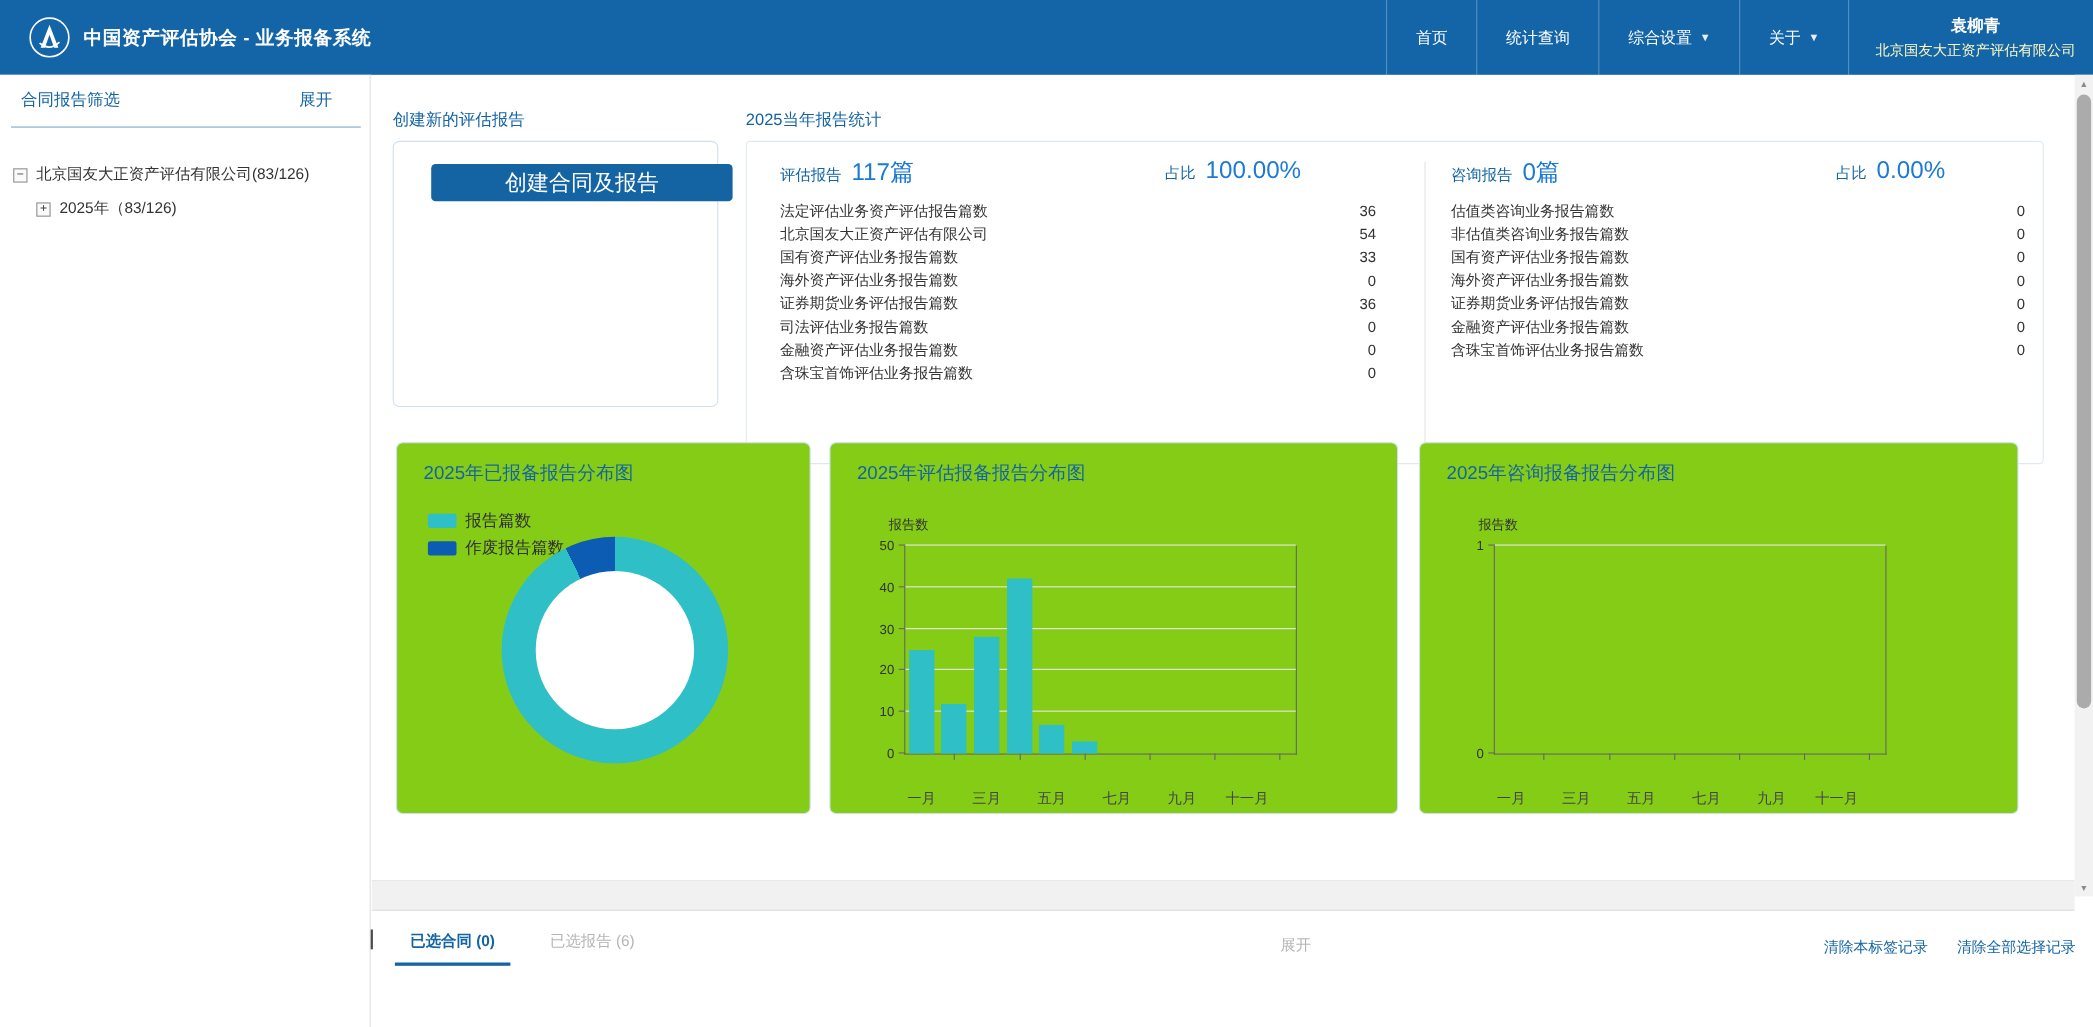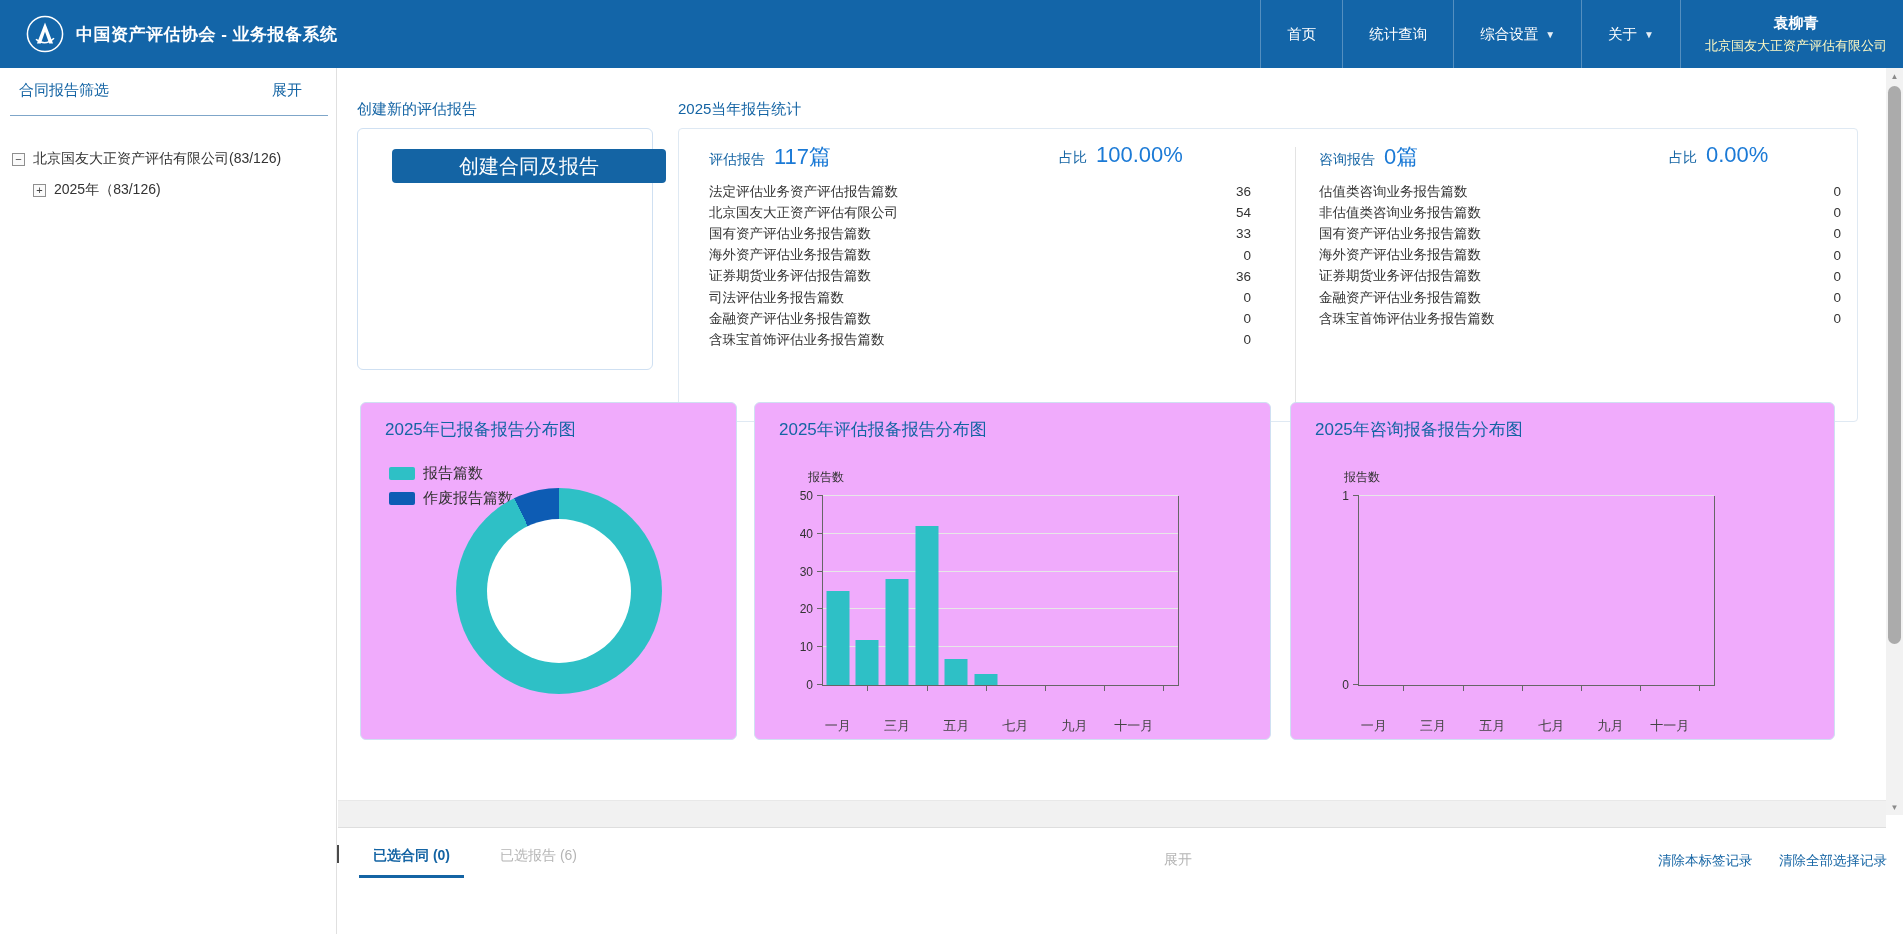--- a/index.html
+++ b/index.html
@@ -55,21 +55,21 @@
   .stats-panel.p1{left:640px;width:522px;}
   .type-head{position:absolute;left:0;top:13px;display:flex;align-items:baseline;gap:9px;}
   .type-label{font-size:14px;color:#1464A4;}
   .type-count{font-size:22px;color:#1B7AD6;}
   .ratio{position:absolute;left:350px;top:13px;display:flex;align-items:baseline;gap:9px;}
   .stats-rows{position:absolute;left:0;right:0;top:52px;}
   .stats-row{display:flex;justify-content:space-between;align-items:center;height:21.2px;
              font-size:13.5px;color:#333;white-space:nowrap;}
 
   
-  .chart-card{position:absolute;top:402px;height:338px;background:#f0abfc;border:1px solid #CFE0F2;
+  .chart-card{position:absolute;top:402px;height:338px;background:#84cc16;border:1px solid #CFE0F2;
               border-radius:6px;box-sizing:border-box;}
   #card-donut{left:360px;width:377px;}
   #card-eval{left:754px;width:517px;}
   #card-consult{left:1290px;width:545px;}
   .chart-title{position:absolute;left:24px;top:15px;font-size:17px;color:#1464A4;white-space:nowrap;}
 
   .legend{position:absolute;left:28px;top:61px;}
   .legend-row{display:flex;align-items:center;gap:8px;margin-bottom:6px;font-size:15px;color:#333;cursor:pointer;}
   .swatch{width:26px;height:13px;border-radius:2px;flex:none;}
 

